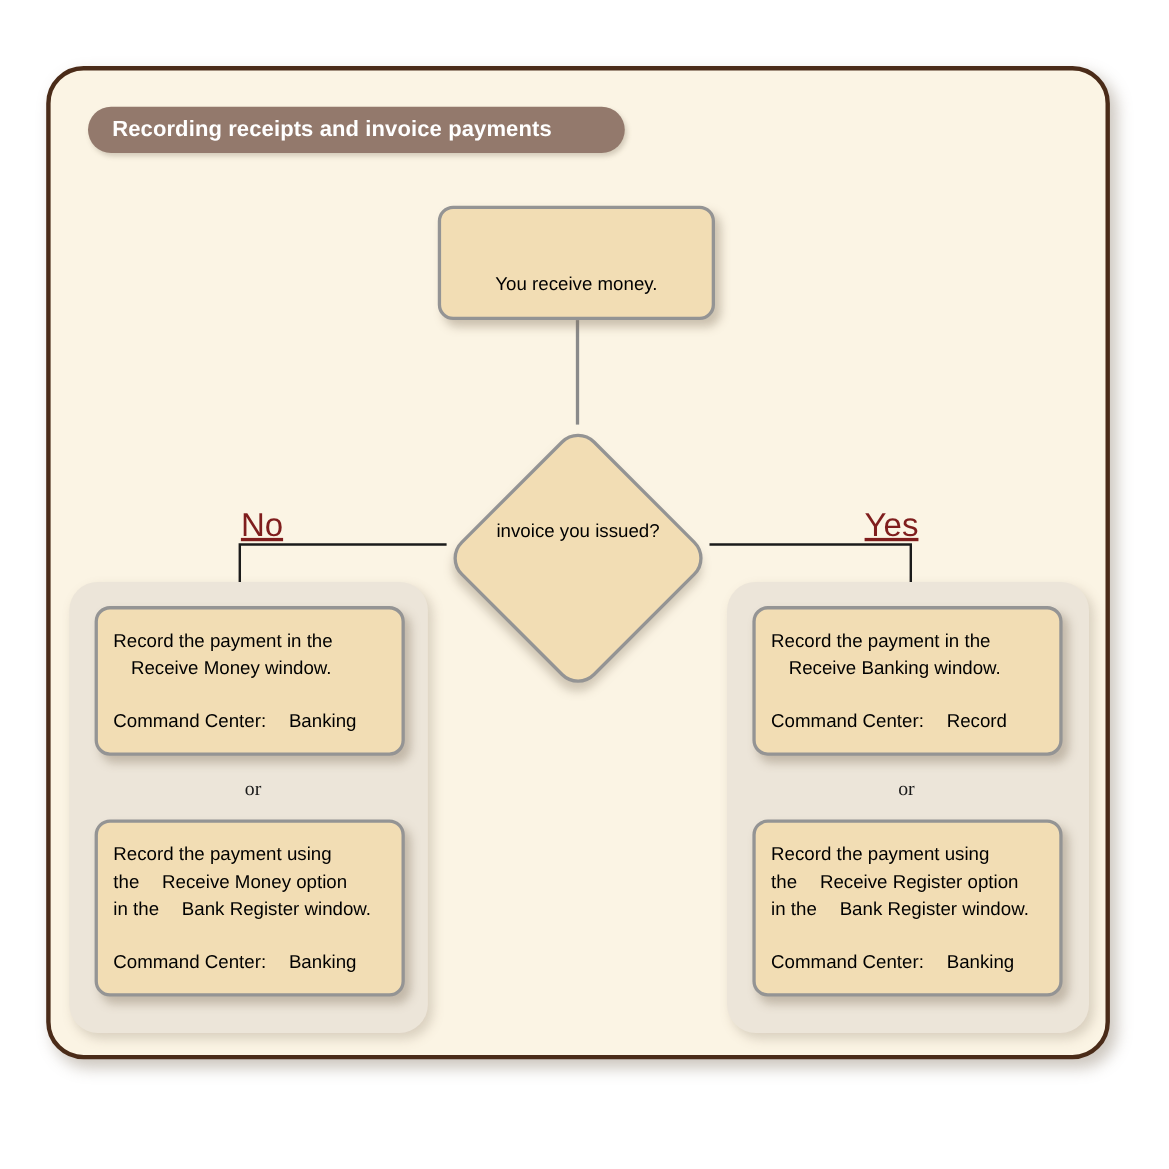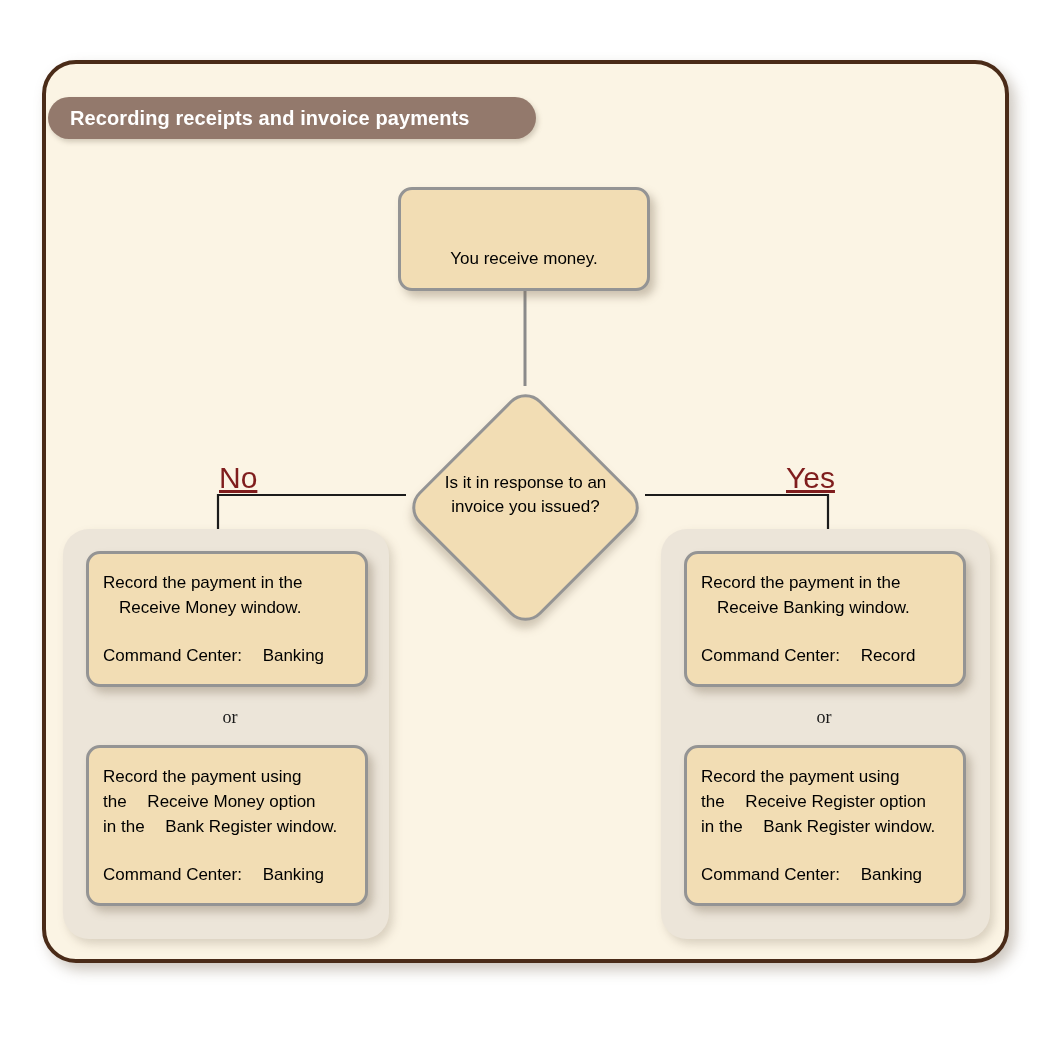--- a/index.html
+++ b/index.html
@@ -31,21 +31,21 @@
     box-sizing: border-box;
     background: #fbf4e4;
     border: 4px solid #4a2b18;
     border-radius: 34px;
     box-shadow: 6px 7px 14px rgba(120, 105, 85, 0.38);
   }
 
   
   .title-pill {
     position: absolute;
-    left: 48px;
+    left: 80px;
     top: 97px;
     width: 488px;
     height: 42px;
     background: #93796c;
     border-radius: 21px;
     display: flex;
     align-items: center;
     box-shadow: 2px 3px 5px rgba(120, 105, 85, 0.30);
   }
   .title-pill span {
@@ -200,21 +200,20 @@
     <path d="M 645 495 L 828 495 L 828 540" stroke="#1b1b1b" stroke-width="2.2" fill="none" marker-end="url(#arrowhead)"></path>
   </svg>
 
   <div class="node start-node">
     <div class="node-text">You receive money.</div>
   </div>
 
   <div class="diamond-wrap">
     <div class="diamond-shape"></div>
     <div class="diamond-label">
-      <div>Is it in response to an</div>
       <div>invoice you issued?</div>
     </div>
   </div>
 
   <div class="branch-label branch-no">No</div>
   <div class="branch-label branch-yes">Yes</div>
 
   <div class="group-panel group-left"></div>
   <div class="group-panel group-right"></div>
 

